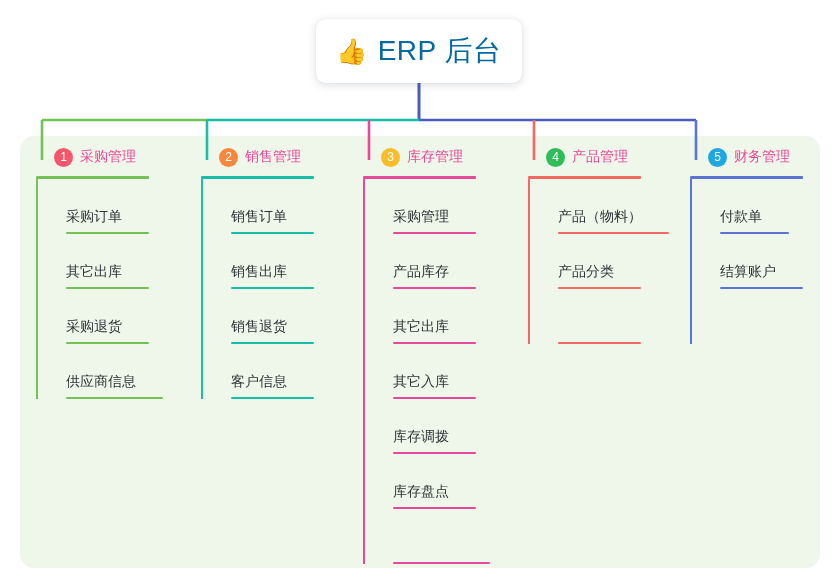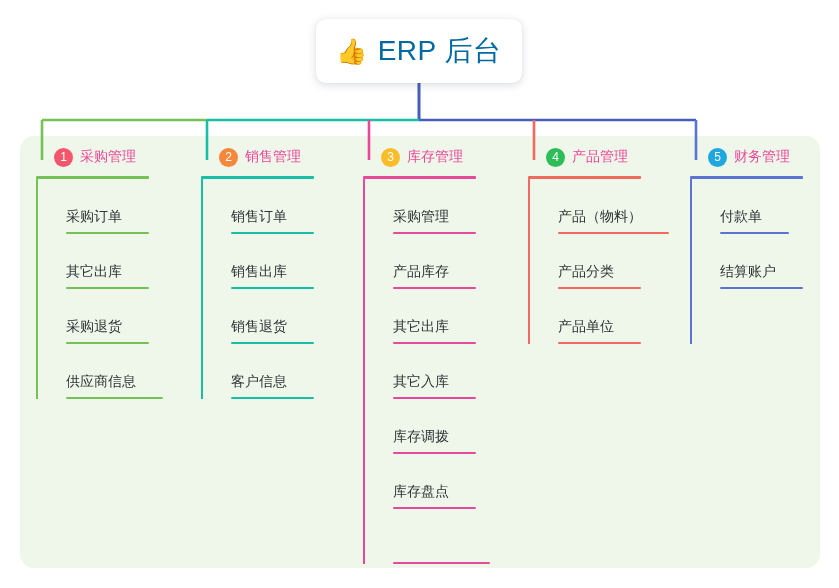--- a/index.html
+++ b/index.html
@@ -276,21 +276,20 @@
           <div class="trunk" style="background: rgb(242, 105, 95); height: 165px;"></div>
           <div class="leaf">
             <div class="leaf-label">产品（物料）</div>
             <div class="leaf-underline" style="background: rgb(242, 105, 95); width: 111px;"></div>
           </div>
           <div class="leaf">
             <div class="leaf-label">产品分类</div>
             <div class="leaf-underline" style="background: rgb(242, 105, 95); width: 83px;"></div>
           </div>
           <div class="leaf">
-            <div class="leaf-label">产品单位</div>
             <div class="leaf-underline" style="background: rgb(242, 105, 95); width: 83px;"></div>
           </div>
         </div>
       </div>
       <div class="column" style="left: 690px;">
         <div class="col-head">
           <span class="badge" style="background: rgb(31, 168, 224);">5</span>
           <span class="col-title">财务管理</span>
         </div>
         <div class="col-underline" style="background: rgb(91, 116, 212); width: 113px;"></div>

